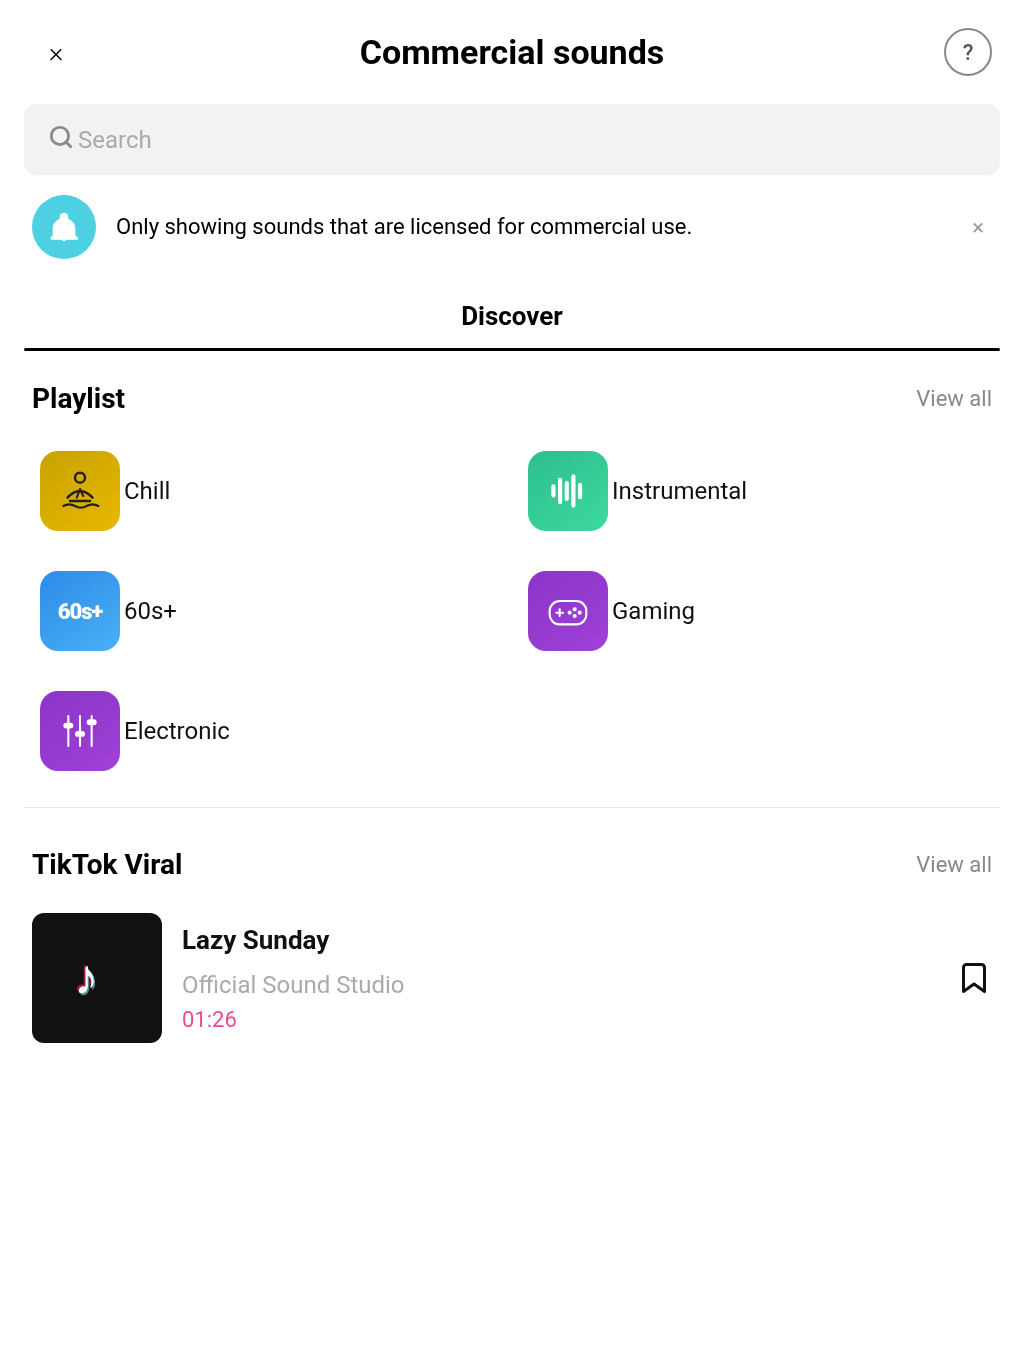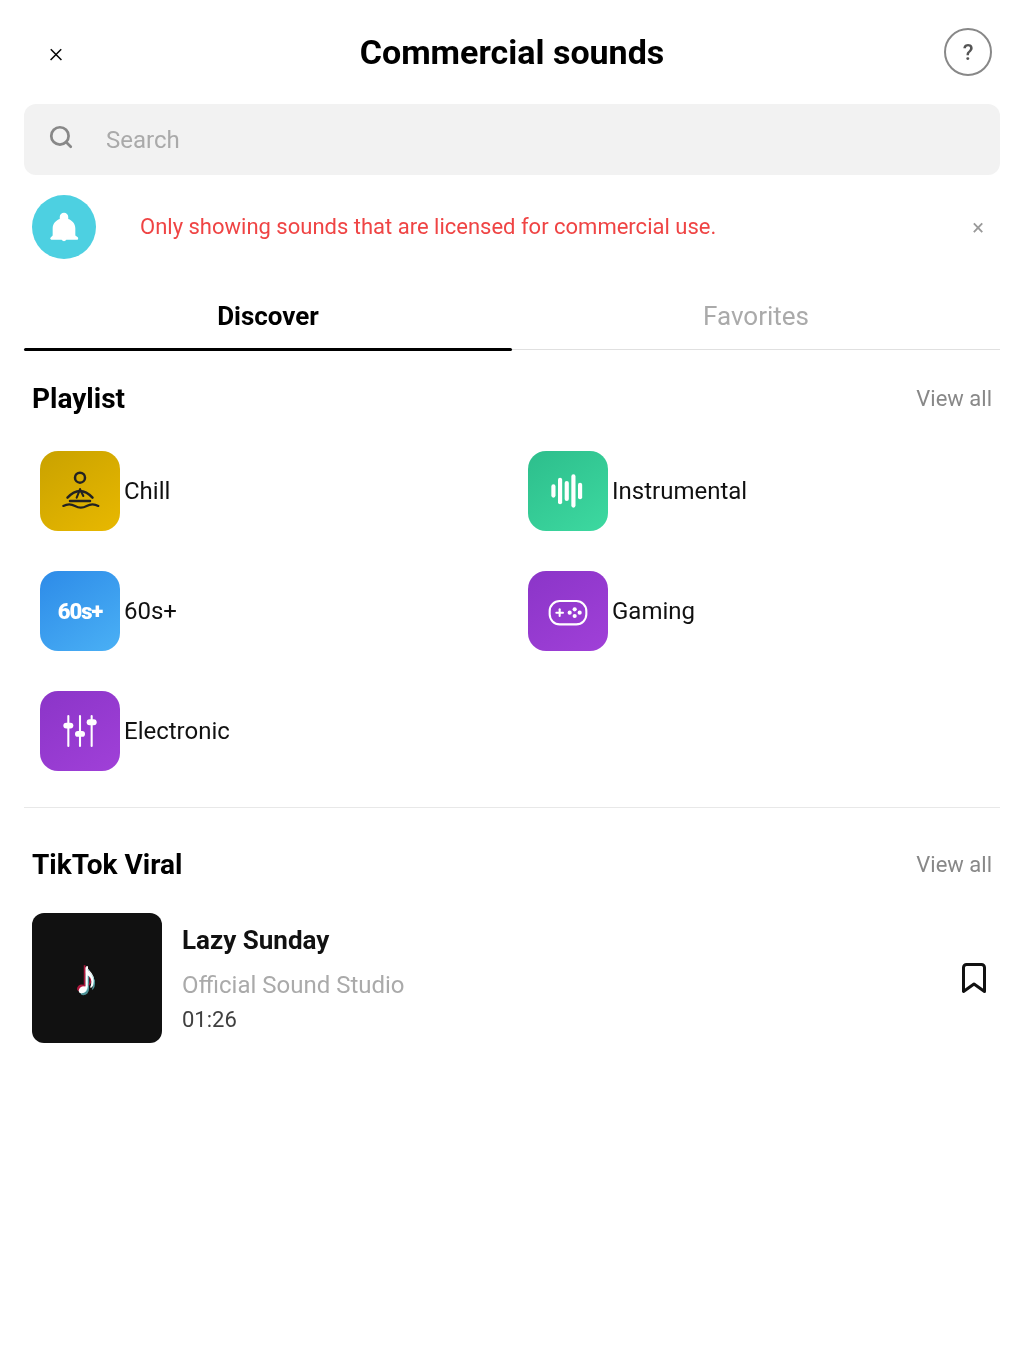--- a/index.html
+++ b/index.html
@@ -51,21 +51,21 @@
     }
 
     
     .search-bar {
       margin: 8px 24px 20px;
       background: #f2f2f2;
       border-radius: 12px;
       display: flex;
       align-items: center;
       padding: 20px 24px;
-      gap: 32px;
+      gap: 4px;
     }
     .search-icon-wrap {
       color: #888;
       font-size: 22px;
     }
     .search-input-fake {
       font-size: 24px;
       color: #aaa;
       flex: 1;
     }
@@ -88,24 +88,23 @@
       justify-content: center;
       flex-shrink: 0;
     }
     .notice-icon svg {
       width: 34px;
       height: 34px;
       fill: white;
     }
     .notice-text {
       font-size: 22px;
-      color: #ef4444;
+      color: #000000;
       line-height: 1.45;
       flex: 1;
-      margin-left: 24px;
     }
     .notice-close {
       font-size: 22px;
       color: #999;
       cursor: pointer;
       padding: 8px;
     }
 
     
     .tabs {
@@ -232,21 +231,21 @@
       color: #111;
       margin-bottom: 16px;
     }
     .viral-artist {
       font-size: 24px;
       color: #aaa;
       margin-bottom: 8px;
     }
     .viral-duration {
       font-size: 22px;
-      color: #404040;
+      color: #ec4899;
     }
     .bookmark-icon {
       width: 36px;
       height: 36px;
       color: #111;
     }
 
     
     .tiktok-logo {
       width: 70px;
@@ -285,21 +284,20 @@
     <svg viewBox="0 0 24 24" xmlns="http://www.w3.org/2000/svg">
       <path d="M12 2C10.34 2 9 3.34 9 5v1.29C6.16 7.16 4 9.87 4 13v5l-1.41 1.41A1 1 0 003 21h18a1 1 0 00.71-1.71L20 18v-5c0-3.13-2.16-5.84-5-6.71V5c0-1.66-1.34-3-3-3zm0 20c1.1 0 2-.9 2-2h-4c0 1.1.9 2 2 2z"></path>
     </svg>
   </div>
   <div class="notice-text">Only showing sounds that are licensed for commercial use.</div>
   <div class="notice-close">×</div>
 </div>
 
 <div class="tabs">
   <div class="tab active">Discover</div>
-  <div class="tab">Favorites</div>
 </div>
 
 <div class="section-header">
   <div class="section-title">Playlist</div>
   <div class="view-all">View all</div>
 </div>
 
 <div class="playlist-grid">
 
   <div class="playlist-item">

